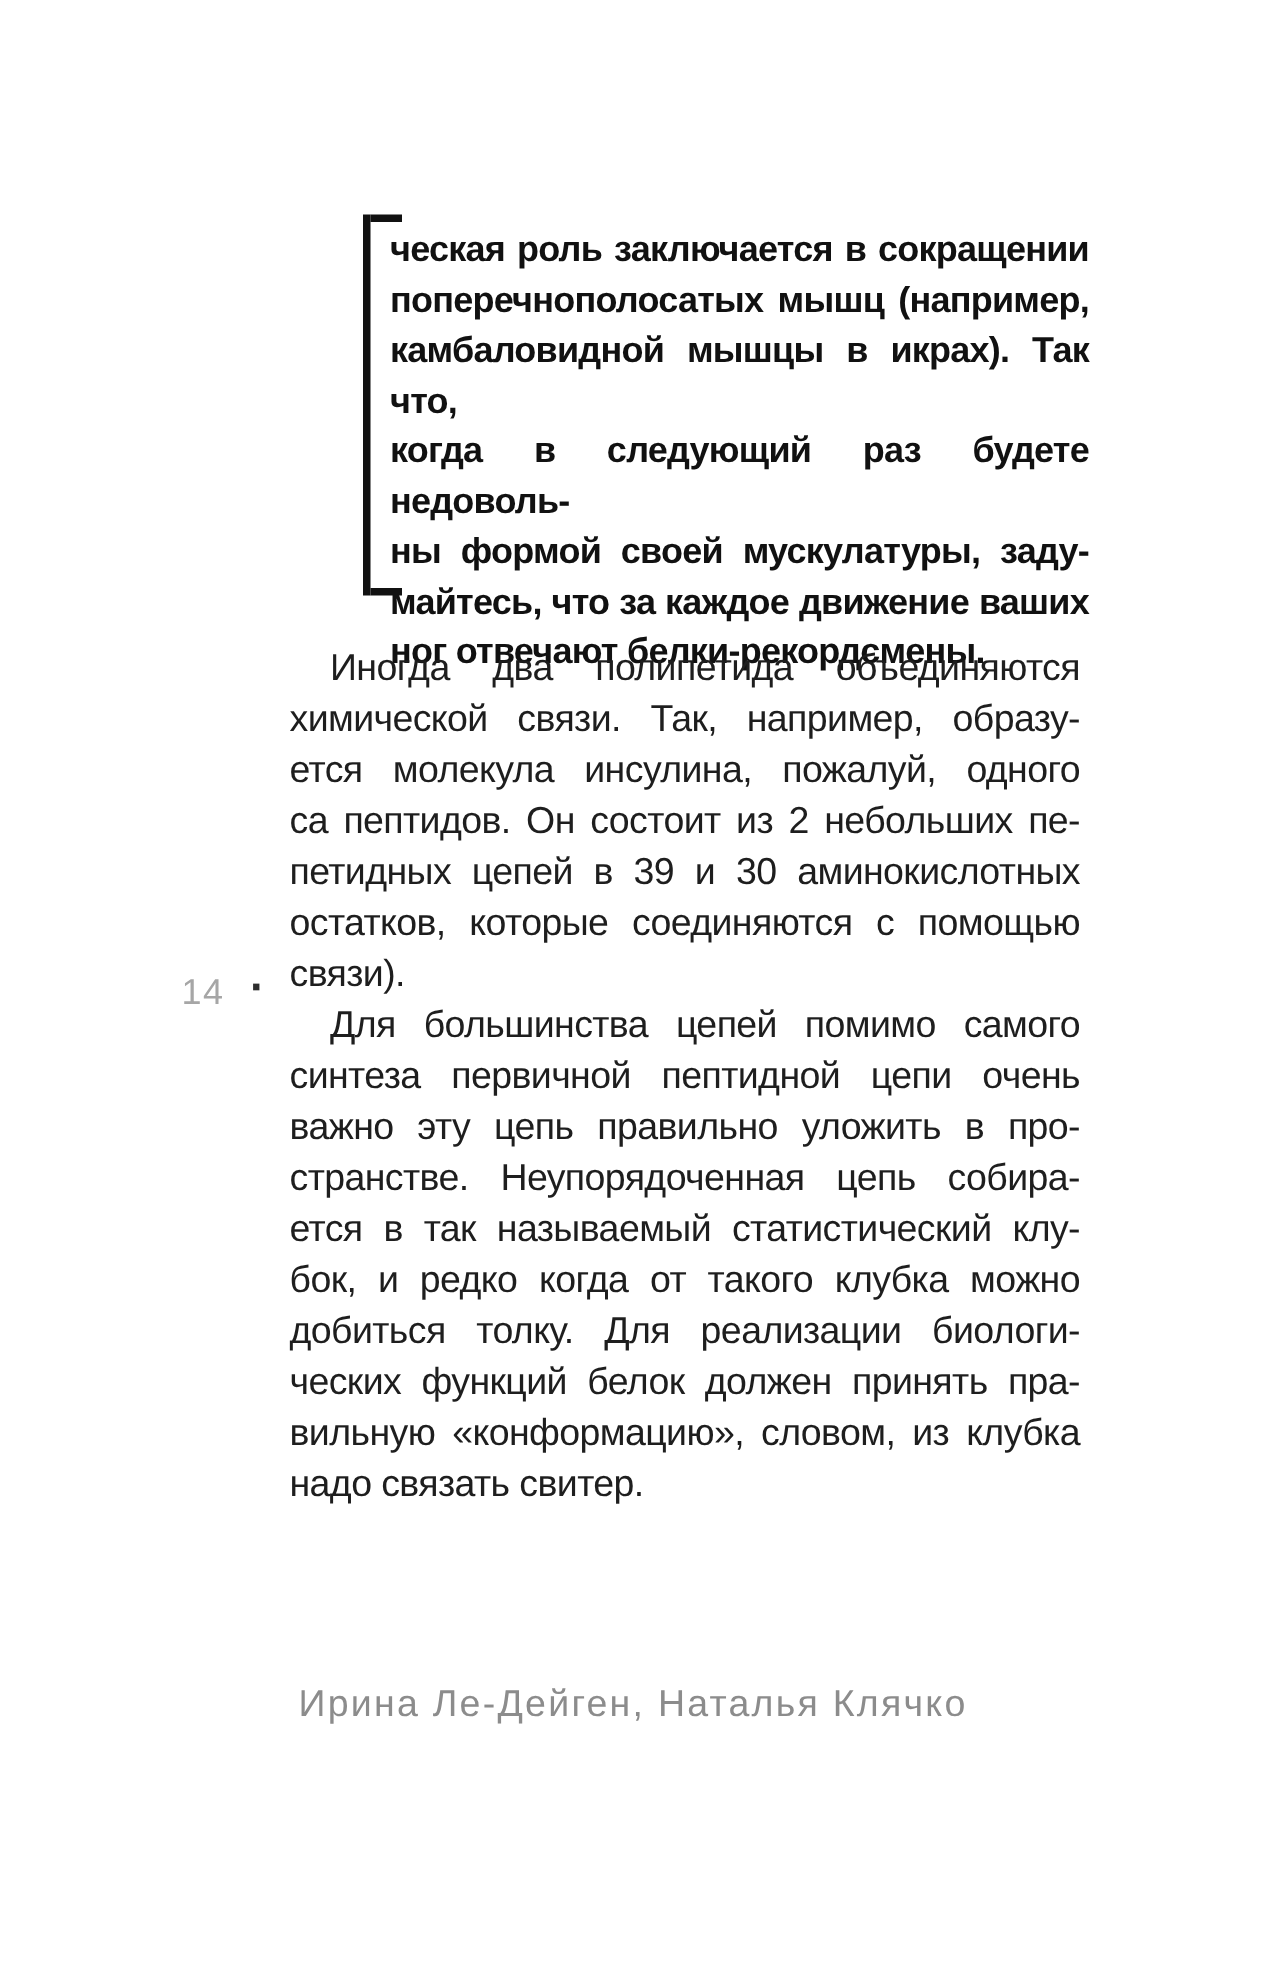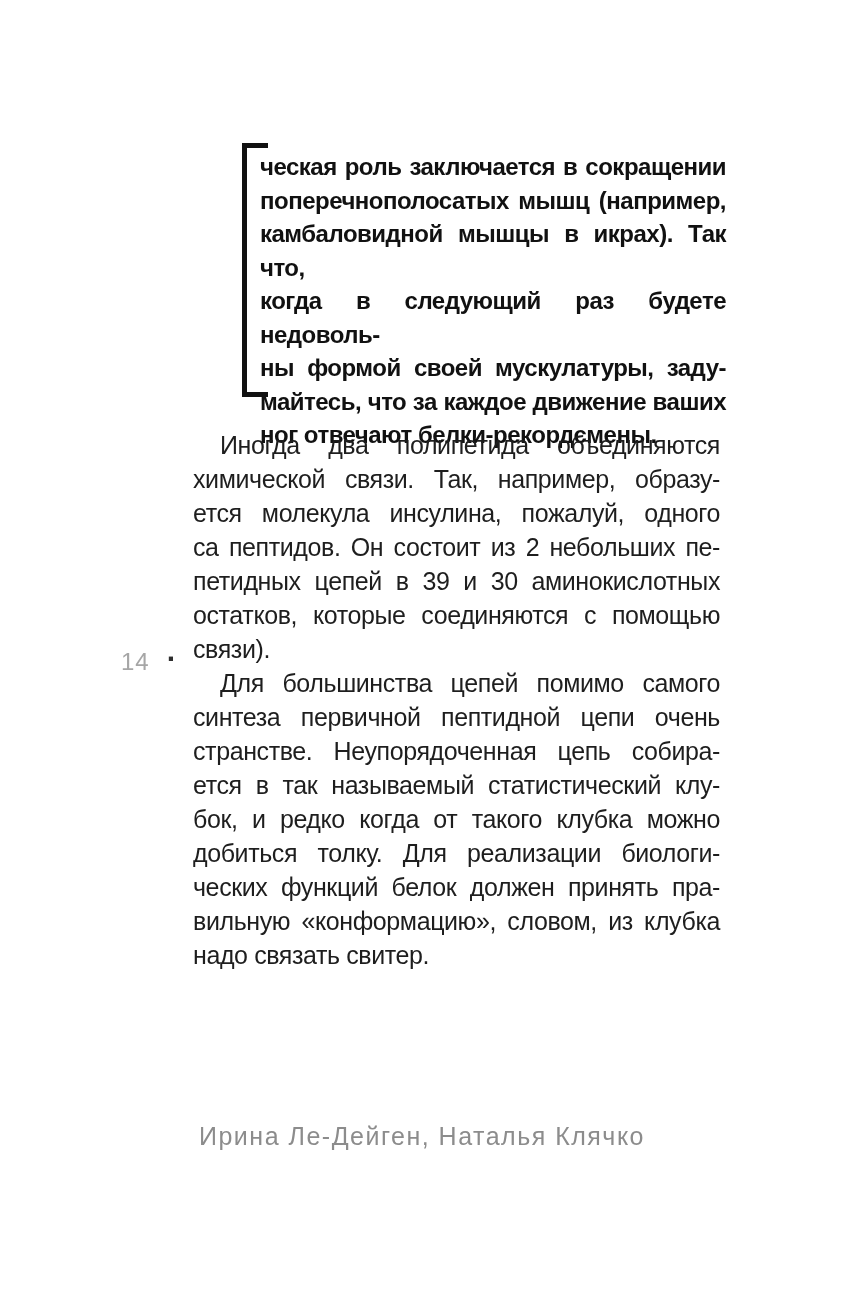--- a/index.html
+++ b/index.html
@@ -141,20 +141,21 @@
         <div class="line">химической связи. Так, например, образу-</div>
         <div class="line">ется молекула инсулина, пожалуй, одного</div>
         <div class="line">са пептидов. Он состоит из 2 небольших пе-</div>
         <div class="line">петидных цепей в 39 и 30 аминокислотных</div>
         <div class="line">остатков, которые соединяются с помощью</div>
         <div class="line last">связи).</div>
       </div>
     <div class="paragraph">
         <div class="line">Для большинства цепей помимо самого</div>
         <div class="line">синтеза первичной пептидной цепи очень</div>
+        <div class="line">важно эту цепь правильно уложить в про-</div>
         <div class="line">странстве. Неупорядоченная цепь собира-</div>
         <div class="line">ется в так называемый статистический клу-</div>
         <div class="line">бок, и редко когда от такого клубка можно</div>
         <div class="line">добиться толку. Для реализации биологи-</div>
         <div class="line">ческих функций белок должен принять пра-</div>
         <div class="line">вильную «конформацию», словом, из клубка</div>
         <div class="line last">надо связать свитер.</div>
       </div>
   </div>
 

